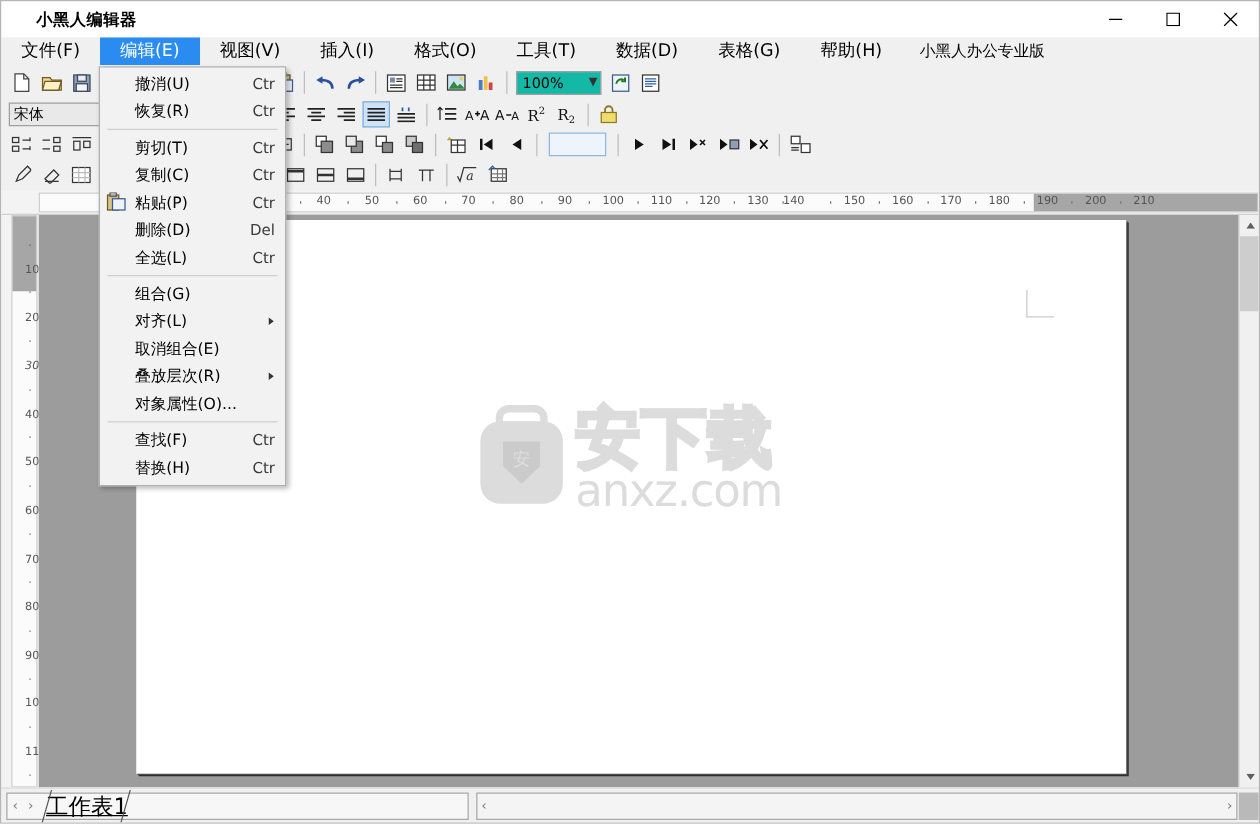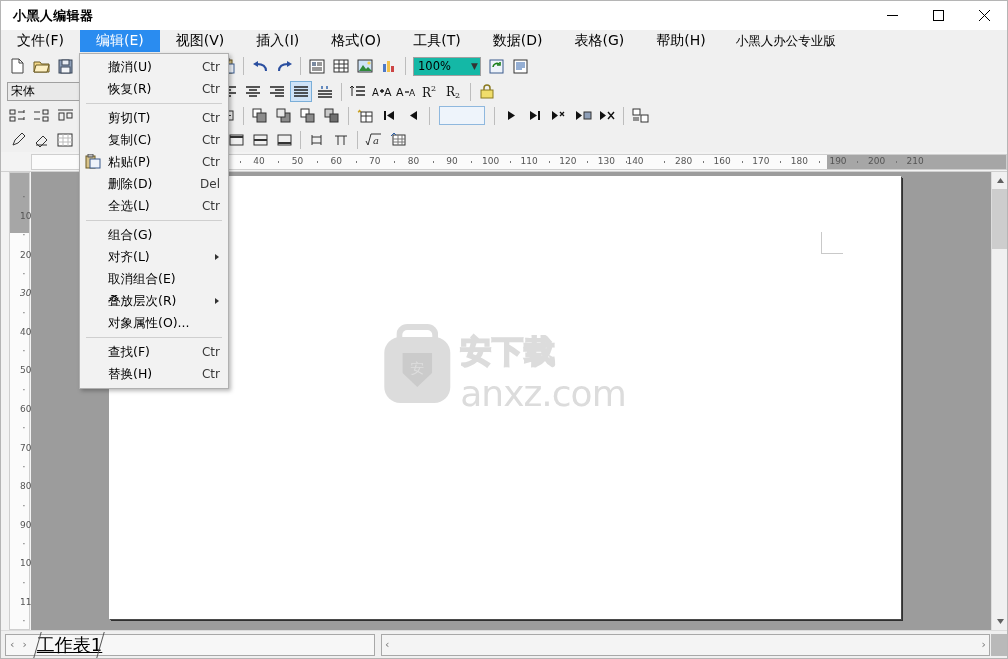--- a/index.html
+++ b/index.html
@@ -21,21 +21,21 @@
     overflow: hidden;
   }
 
   
   .titlebar {
     position: absolute; left: 0; top: 0; width: 1006px; height: 29px;
     background: #ffffff;
     display: flex; align-items: center;
   }
   .titlebar .title {
-    margin-left: 12px;
+    margin-left: 28px;
     font-size: 13px; font-weight: bold; color: #000;
     letter-spacing: .4px;
   }
   .wincontrols { position: absolute; right: 0; top: 0; height: 29px; display: flex; }
   .wincontrols .wb {
     width: 46px; height: 29px;
     display: flex; align-items: center; justify-content: center;
     color: #000;
   }
   .wb svg { display:block; }
@@ -176,21 +176,21 @@
   }
   .wm-shield {
     position: absolute; left: 50%; top: 16px; transform: translateX(-50%);
     width: 30px; height: 34px; background: #cbcbcb;
     clip-path: polygon(0 0, 100% 0, 100% 58%, 50% 100%, 0 58%);
     display:flex; align-items:center; justify-content:center;
   }
   .wm-shield span { font-size: 14px; color: #dedede; line-height: 1; margin-top:-5px; }
   .wm-text { display: flex; flex-direction: column; }
   .wm-cn {
-    font-size: 31px; line-height: 47px; font-weight: normal;
+    font-size: 52px; line-height: 47px; font-weight: bold;
     color: transparent;
     -webkit-text-stroke: 3px #dcdcdc;
     letter-spacing: 1px;
   }
   .wm-en {
     font-size: 36px; line-height: 36px; color: #dcdcdc;
     letter-spacing: -1px; margin-top: 1px;
   }
 
   
@@ -798,21 +798,21 @@
           <div class="lbl" style="left: 458.6px;">100</div>
           <div class="tick" style="left: 477.9px;"></div>
           <div class="lbl" style="left: 497.2px;">110</div>
           <div class="tick" style="left: 516.5px;"></div>
           <div class="lbl" style="left: 535.8px;">120</div>
           <div class="tick" style="left: 555.1px;"></div>
           <div class="lbl" style="left: 574.4px;">130</div>
           <div class="tick" style="left: 593.7px;"></div>
           <div class="lbl" style="left: 603px;">140</div>
           <div class="tick" style="left: 632.3px;"></div>
-          <div class="lbl" style="left: 651.6px;">280</div>
+          <div class="lbl" style="left: 651.6px;">150</div>
           <div class="tick" style="left: 670.9px;"></div>
           <div class="lbl" style="left: 690.2px;">160</div>
           <div class="tick" style="left: 709.5px;"></div>
           <div class="lbl" style="left: 728.8px;">170</div>
           <div class="tick" style="left: 748.1px;"></div>
           <div class="lbl" style="left: 767.4px;">180</div>
           <div class="tick" style="left: 786.7px;"></div>
           <div class="lbl" style="left: 806px;">190</div>
           <div class="tick" style="left: 825.3px;"></div>
           <div class="lbl" style="left: 844.6px;">200</div>

